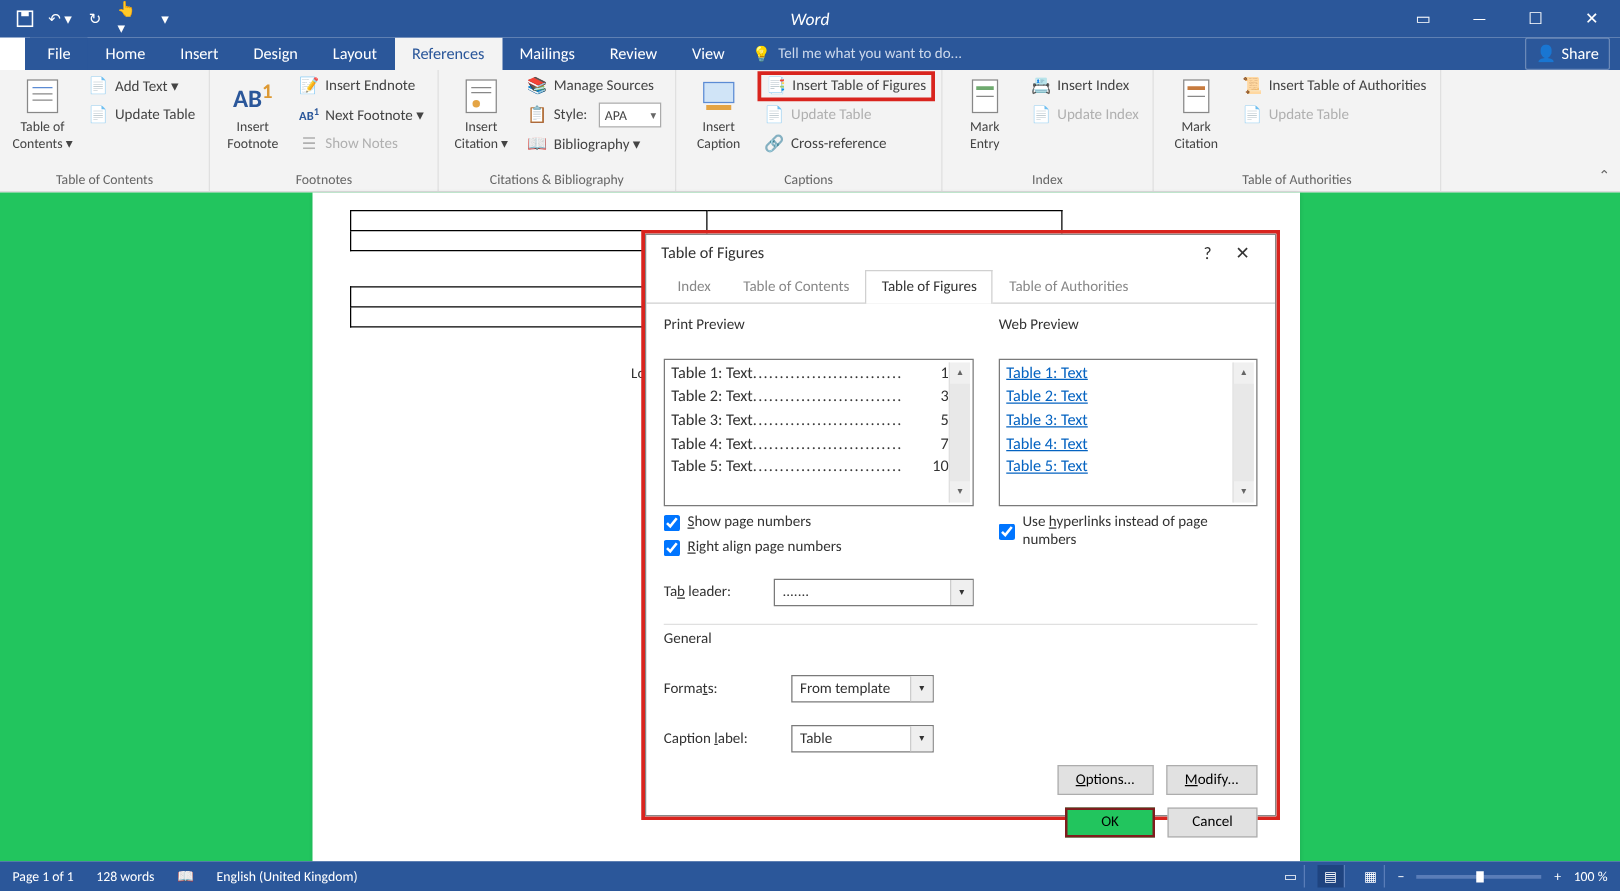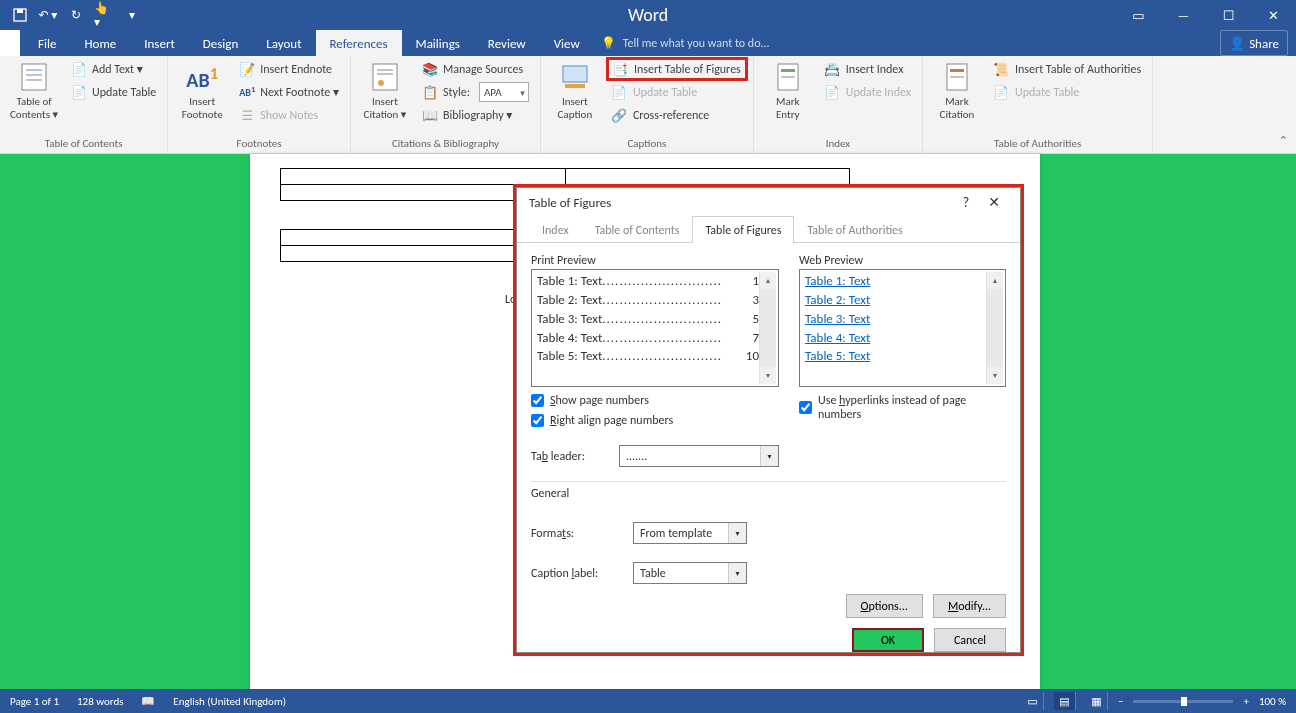--- a/index.html
+++ b/index.html
@@ -2,21 +2,21 @@
 <html><head>
 <meta charset="utf-8">
 <style>
 * { box-sizing: border-box; margin: 0; padding: 0; font-family: "Segoe UI", Calibri, sans-serif; }
 body { width: 1296px; height: 713px; background: #fff; overflow: hidden; position: relative; font-size: 12px; }
 
 
 .titlebar { height: 30px; background: #2b579a; display: flex; align-items: center; color: #fff; position: relative; }
 .qat { display: flex; align-items: center; gap: 8px; padding-left: 10px; }
 .qat-btn { width: 20px; height: 20px; display: flex; align-items: center; justify-content: center; font-size: 12px; cursor: pointer; }
-.title-center { position: absolute; left: 50%; transform: translateX(-50%); font-size: 18px; }
+.title-center { position: absolute; left: 50%; transform: translateX(-50%); font-size: 14px; font-style: italic; }
 .win-controls { margin-left: auto; display: flex; gap: 0; }
 .win-btn { width: 45px; height: 30px; display: flex; align-items: center; justify-content: center; font-size: 13px; cursor: pointer; }
 
 
 .tabs { height: 26px; background: #2b579a; display: flex; align-items: stretch; padding-left: 4px; margin-left: 20px; }
 .tab { padding: 0 14px; display: flex; align-items: center; color: #fff; font-size: 13px; cursor: pointer; }
 .tab.active { background: #f3f3f3; color: #2b579a; }
 .tab.file { background: #2b579a; }
 .tab-tell { color: #cdd9ec; display: flex; align-items: center; gap: 6px; margin-left: 8px; }
 .tab-share { margin-left: auto; margin-right: 8px; display: flex; align-items: center; gap: 4px; color: #fff; font-size: 13px; cursor: pointer; border: 1px solid rgba(255,255,255,0.3); padding: 1px 8px; border-radius: 2px; }
@@ -57,21 +57,21 @@
 .dialog { position: absolute; left: 516px; top: 187px; width: 505px; height: 466px; background: #fff; border: 1px solid #888; z-index: 10; font-size: 12px; color: #333; display: flex; flex-direction: column; }
 .dlg-title { height: 32px; display: flex; align-items: center; padding: 0 12px; font-size: 13px; }
 .dlg-title .spacer { flex: 1; }
 .dlg-title .dlg-btn { width: 28px; height: 28px; display: flex; align-items: center; justify-content: center; cursor: pointer; font-size: 14px; }
 .dlg-tabs { display: flex; padding: 0 12px; border-bottom: 1px solid #d0d0d0; }
 .dlg-tab { padding: 6px 12px; font-size: 12px; color: #888; border: 1px solid transparent; border-bottom: none; margin-bottom: -1px; cursor: pointer; }
 .dlg-tab.active { color: #333; border-color: #d0d0d0; background: #fff; }
 .dlg-body { padding: 10px 14px 0; flex: 1; display: flex; flex-direction: column; }
 .previews { display: flex; gap: 20px; }
 .preview-col { flex: 1; display: flex; flex-direction: column; }
-.preview-label { font-size: 12px; margin-bottom: 2px; }
+.preview-label { font-size: 12px; margin-bottom: 20px; }
 .preview-box { border: 1px solid #7a7a7a; height: 118px; padding: 2px 2px 2px 5px; display: flex; font-size: 13px; line-height: 1.45; overflow: hidden; }
 .preview-box .scroll { width: 17px; height: 100%; background: #f0f0f0; display: flex; flex-direction: column; border-left: 1px solid #e0e0e0; }
 .scroll .arrow { height: 17px; display: flex; align-items: center; justify-content: center; font-size: 8px; color: #666; }
 .scroll .track { flex: 1; background: #e8e8e8; }
 .preview-content { flex: 1; }
 .toc-row { display: flex; white-space: nowrap; }
 .toc-label { }
 .toc-dots { flex: 1; overflow: hidden; letter-spacing: 1px; }
 .toc-page { padding-left: 2px; }
 .hyperlink-item { color: #0563c1; text-decoration: underline; cursor: pointer; display: block; }

